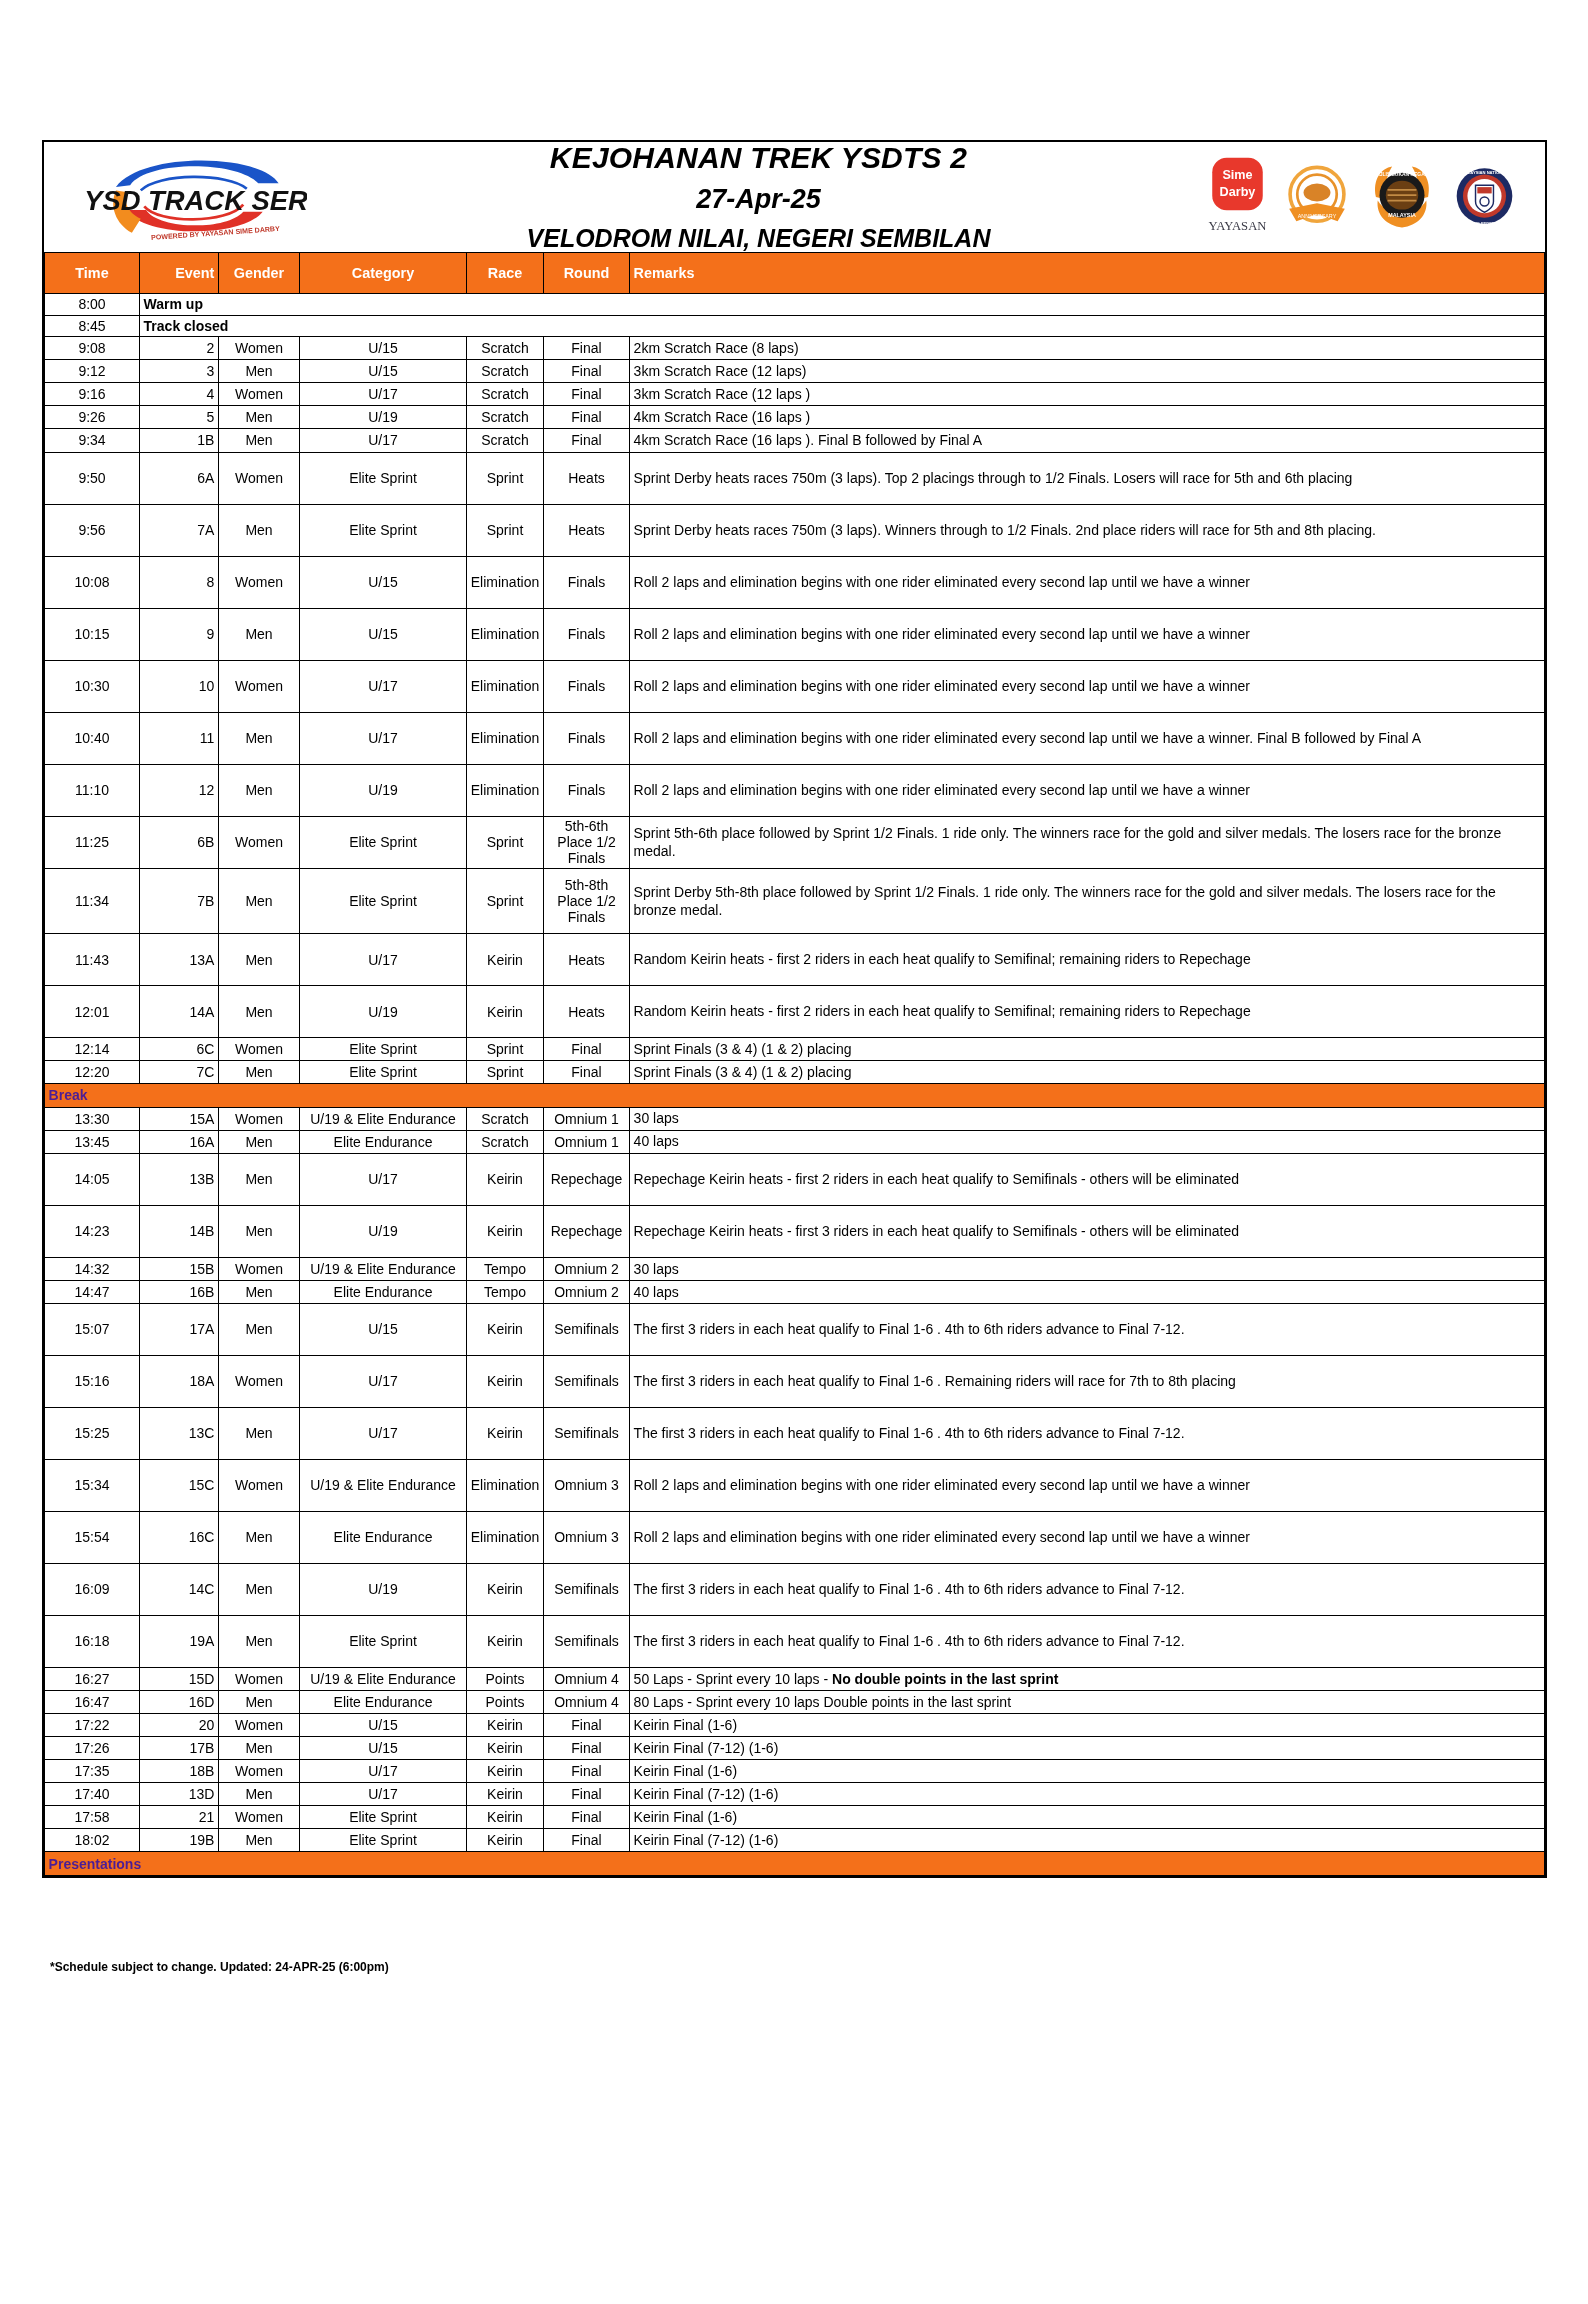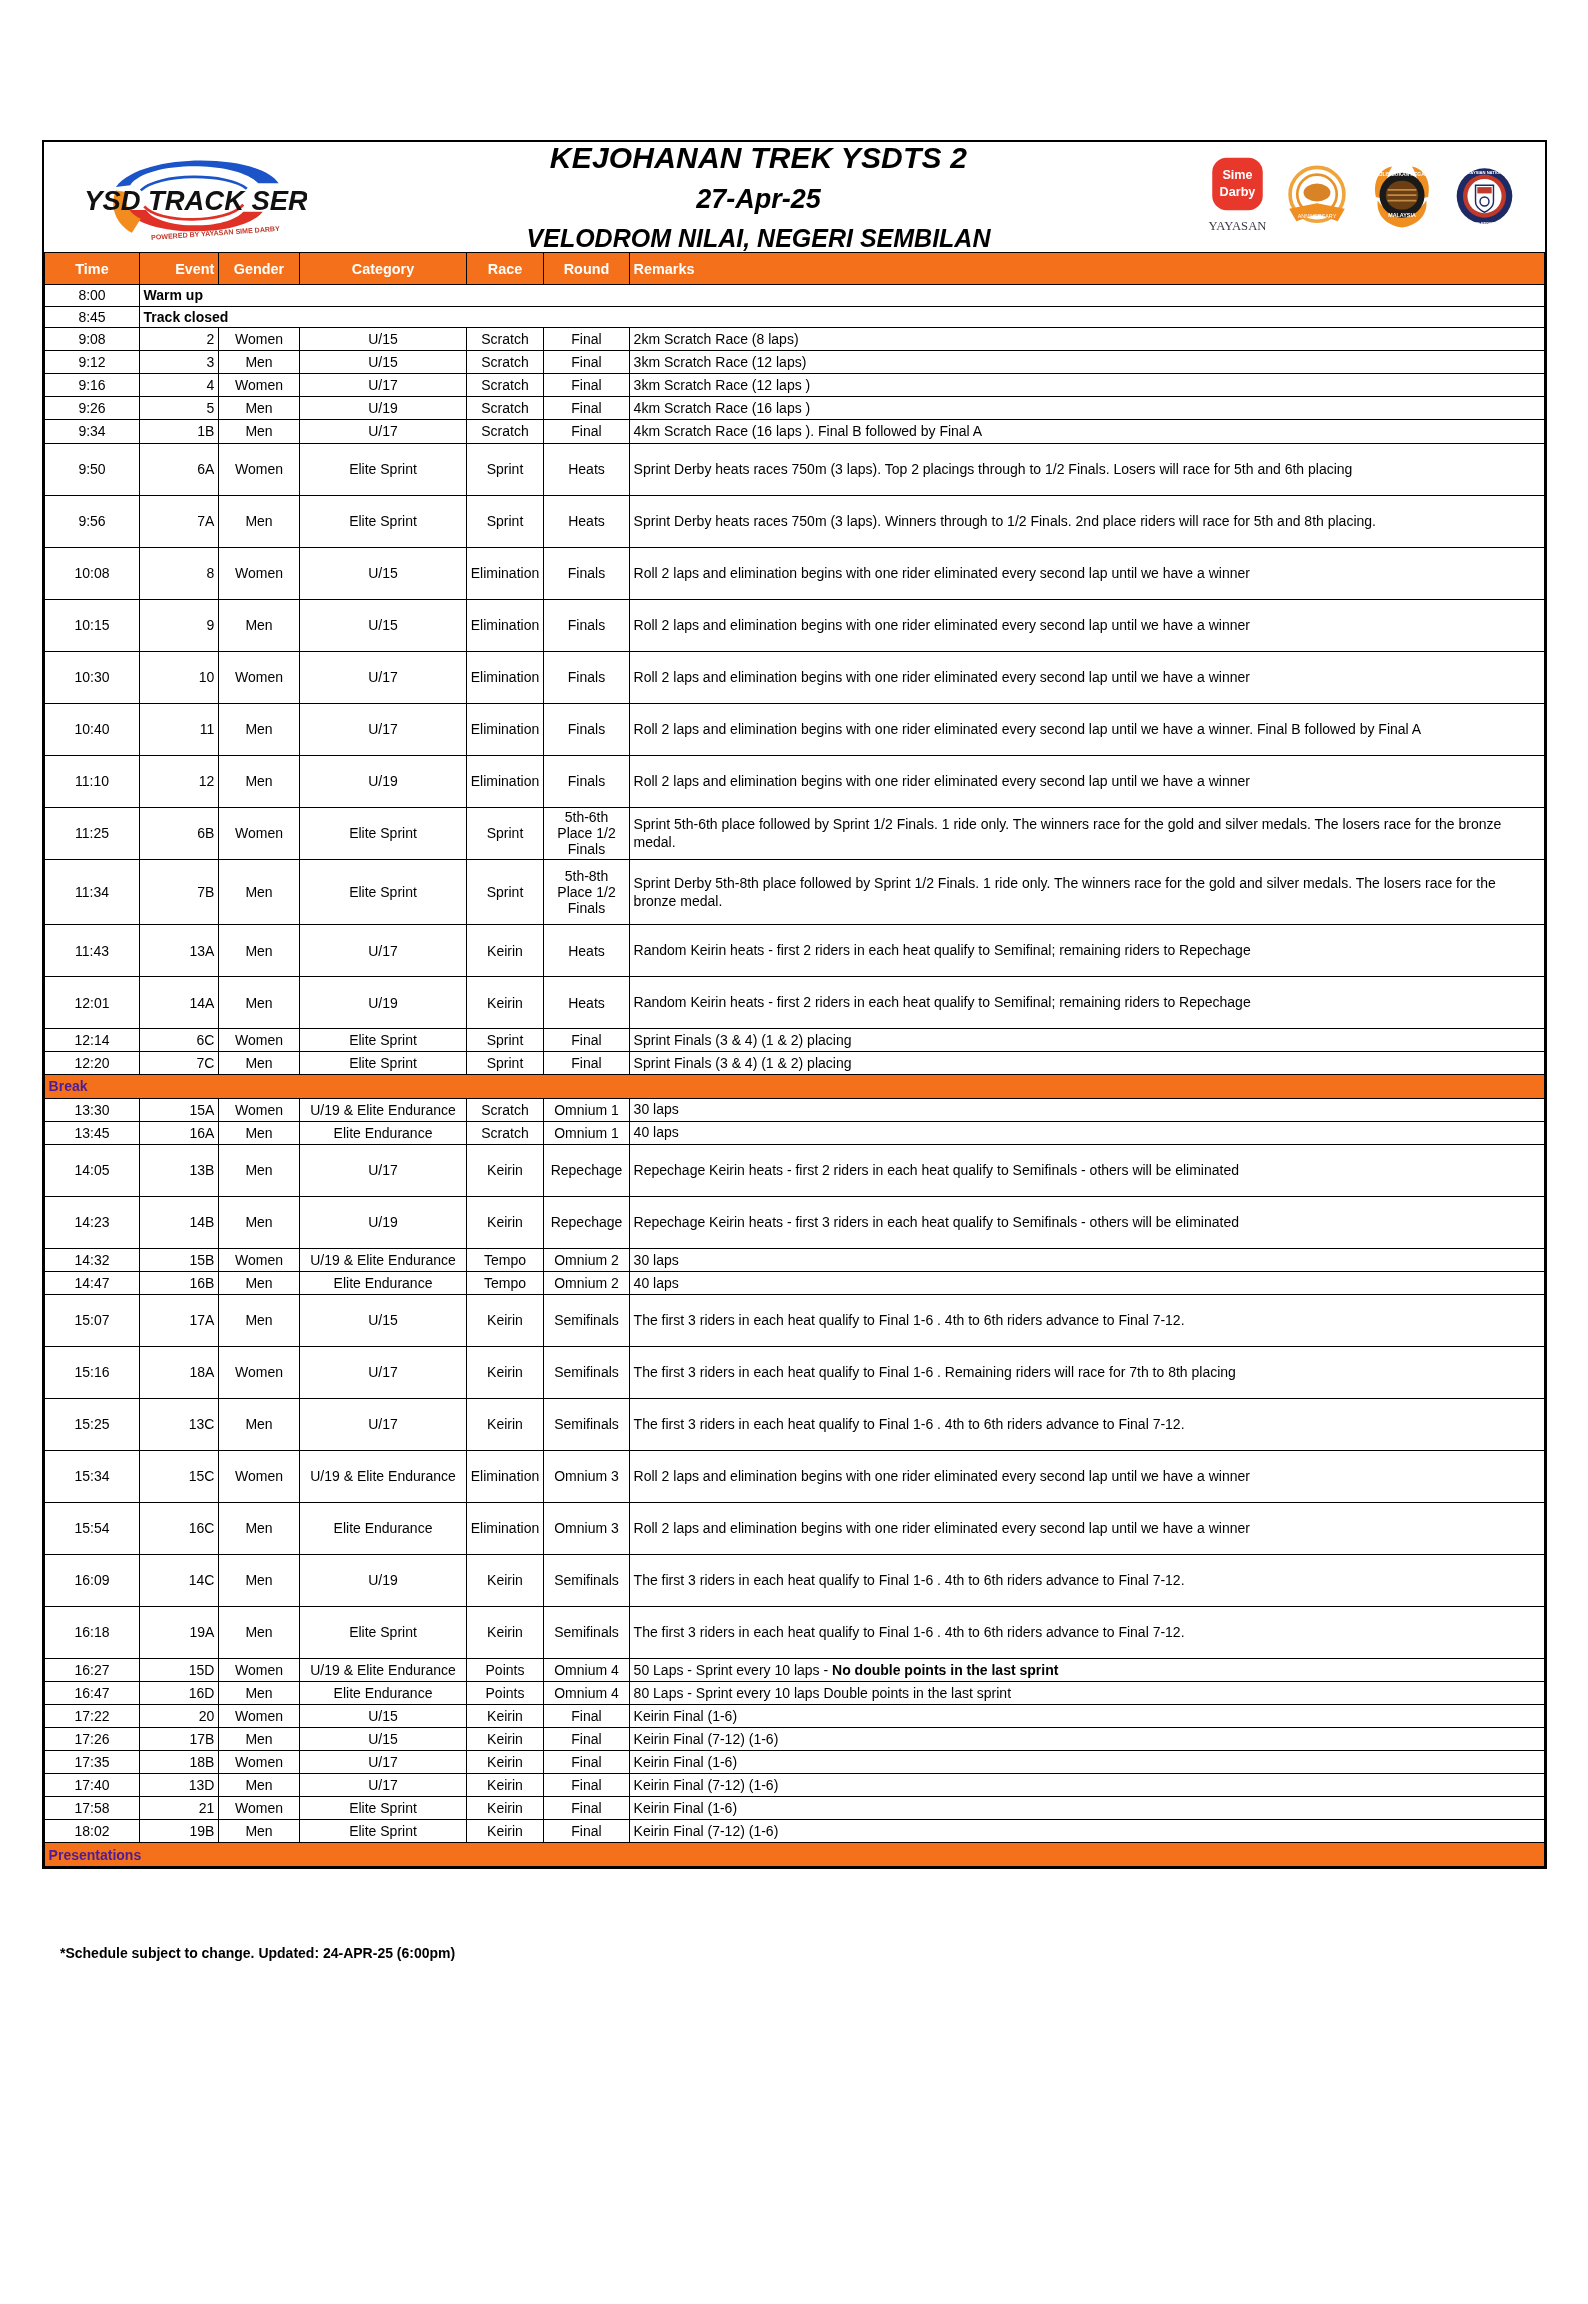--- a/index.html
+++ b/index.html
@@ -94,21 +94,21 @@
     padding: 1.8px 3.6px;
     vertical-align: middle;
     box-sizing: border-box;
   }
   thead th {
     background: #F4701A;
     color: #ffffff;
     font-weight: bold;
     font-size: 14.4px;
     text-align: center;
-    height: 32px;
+    height: 41px;
     padding: 2.7px 1.8px;
   }
   .c-time   { width: 95px; text-align: center; }
   .c-event  { width: 79px;  text-align: right; }
   .c-gender { width: 81px;  text-align: center; }
   .c-cat    { width: 167px; text-align: center; }
   .c-race   { width: 77px;  text-align: center; }
   .c-round  { width: 86px;  text-align: center; }
   .c-rem    { text-align: left; padding-left: 5.4px; }
 
@@ -132,25 +132,26 @@
     font-weight: bold;
     text-align: left;
     padding-left: 7.2px;
     height: 23.4px;
     font-size: 14px;
   }
 
   
   .footnote {
     position: absolute;
-    left: 60px;
+    left: 50px;
     width: 900px;
-    font-size: 14px;
+    font-size: 12px;
     font-weight: bold;
     padding-top: 3.6px;
+    margin-top: 15px;
   }
 </style>
 </head>
 <body>
 
 <div class="page">
 
   <div class="sheet">
 
     <div class="header">

